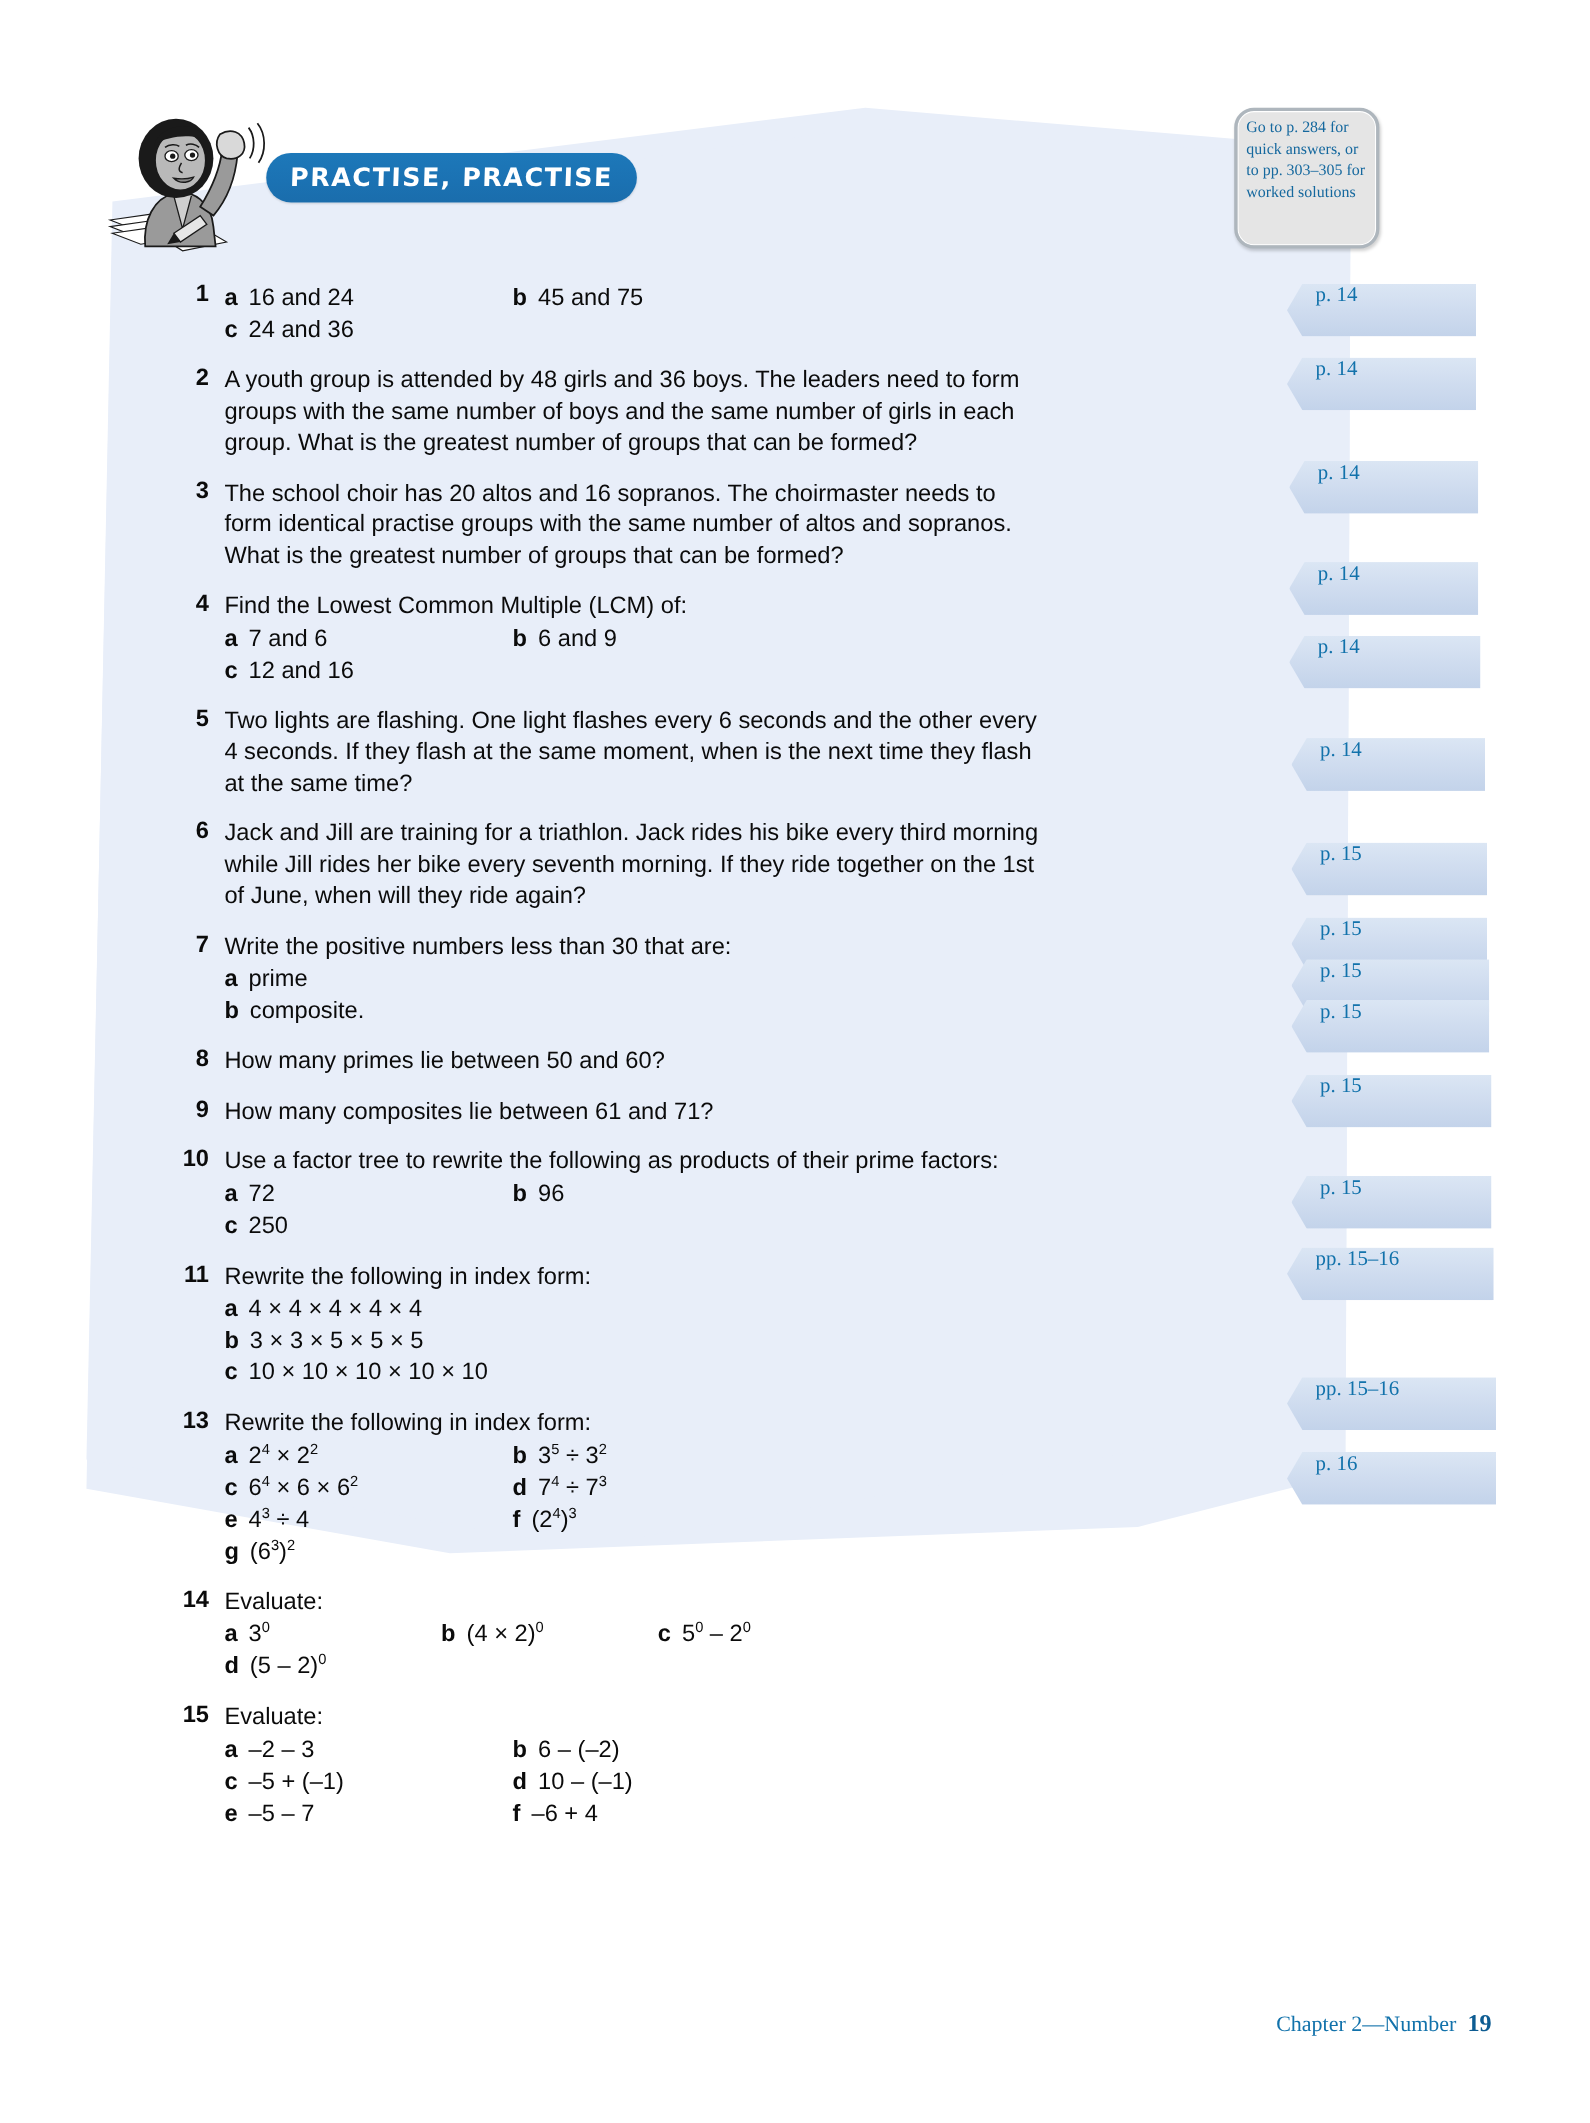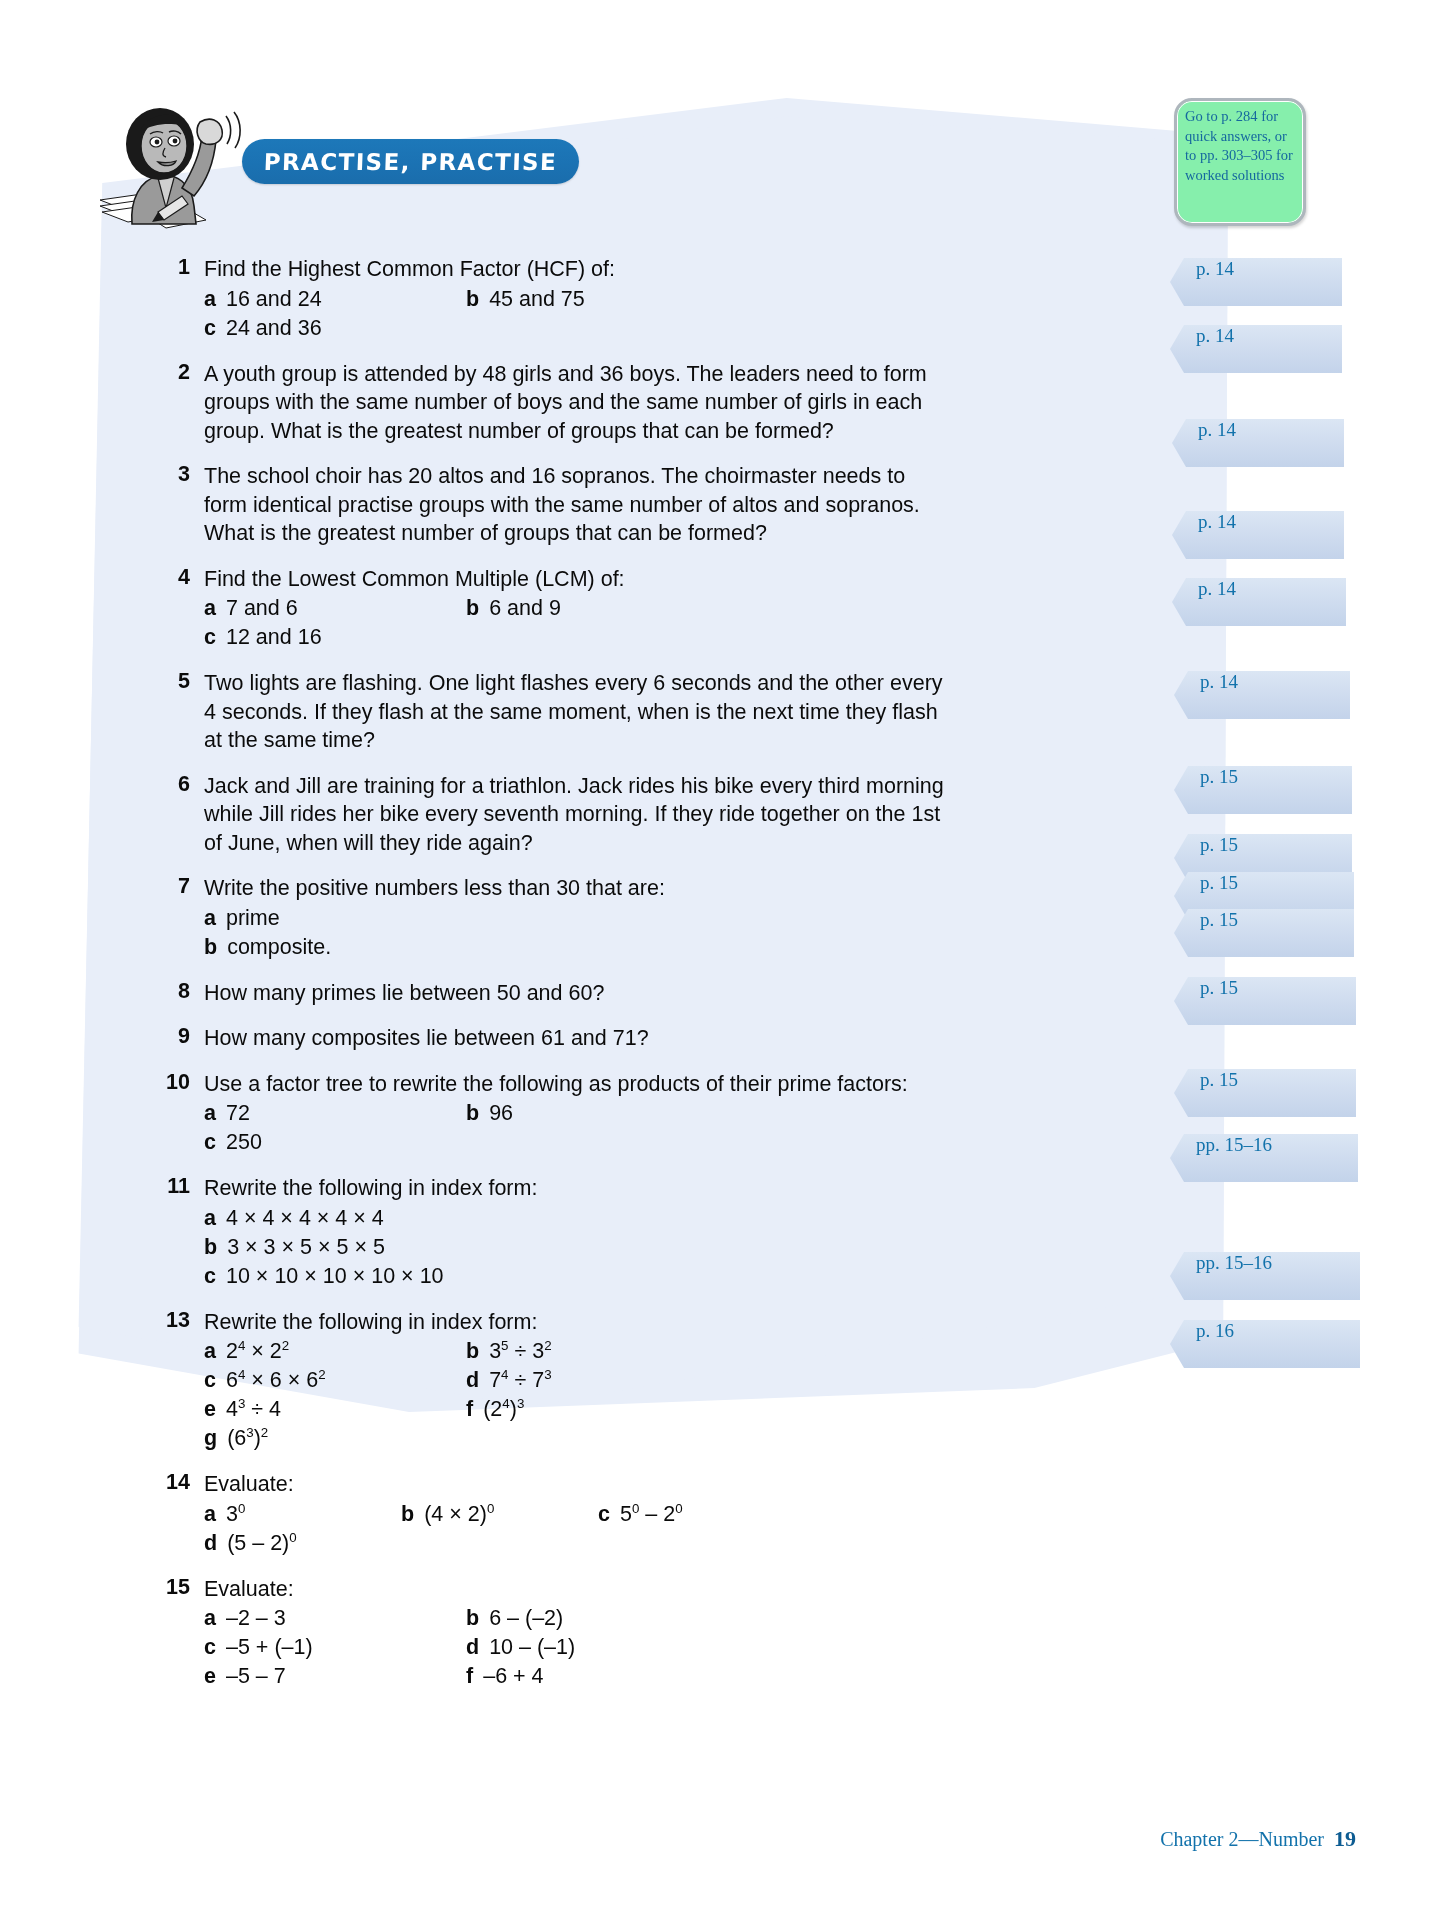--- a/index.html
+++ b/index.html
@@ -50,23 +50,23 @@
     letter-spacing:1.4px;
     transform:skewX(-2deg);
   }
 
   
   #mascot{position:absolute;left:96px;top:96px;width:165px;height:140px;z-index:5;}
 
   
   #callout{
     position:absolute;
-    left:1174px; top:98px;
+    left:1122px; top:98px;
     width:126px; height:122px;
-    background:#86efac;
+    background:#e5e5e5;
     border:3px solid #aeb6bd;
     border-radius:18px;
     box-shadow:inset 0 0 0 1px #ffffff, 1px 2px 3px rgba(0,0,0,0.18);
     z-index:6;
   }
   #callout-text{
     position:absolute;left:8px;top:6px;width:112px;
     font-family:"Liberation Serif", serif;
     font-size:14.5px;
     line-height:19.5px;
@@ -194,21 +194,20 @@
 </div>
 
 <div id="callout">
   <div id="callout-text">Go to p. 284 for quick answers, or to pp. 303–305 for worked solutions</div>
 </div>
 
 <div id="questions">
     <div class="q-row">
       <div class="q-num">1</div>
       <div class="q-body">
-        <div class="q-text">Find the Highest Common Factor (HCF) of:</div>
         <div class="parts cols3">
           <div class="part">
             <span class="lbl">a</span>
             <span>16 and 24</span>
           </div>
           <div class="part">
             <span class="lbl">b</span>
             <span>45 and 75</span>
           </div>
           <div class="part">

